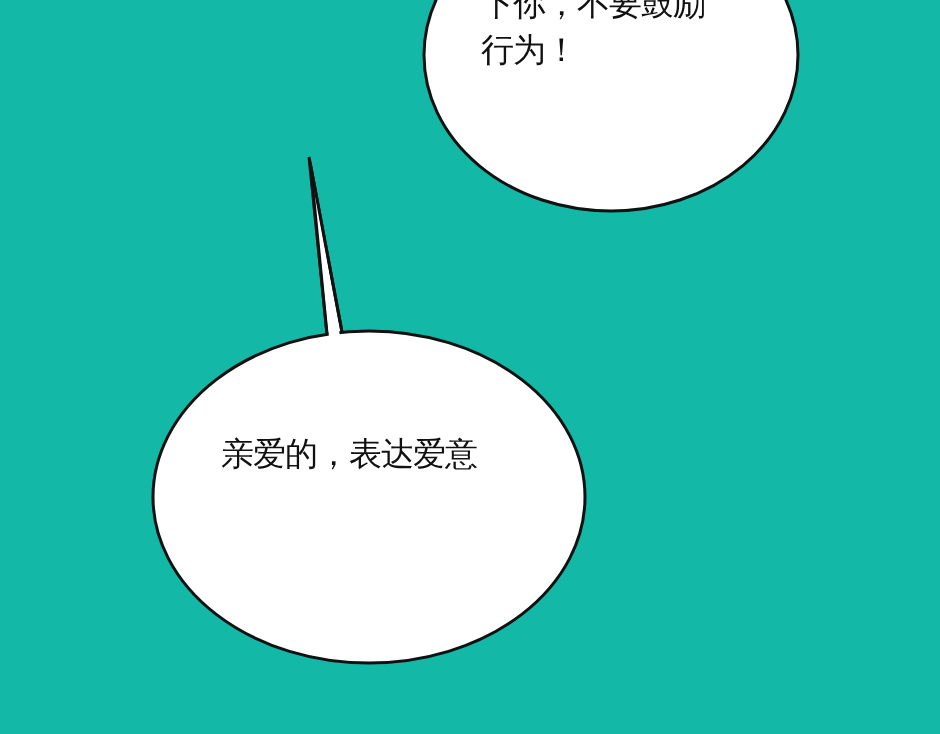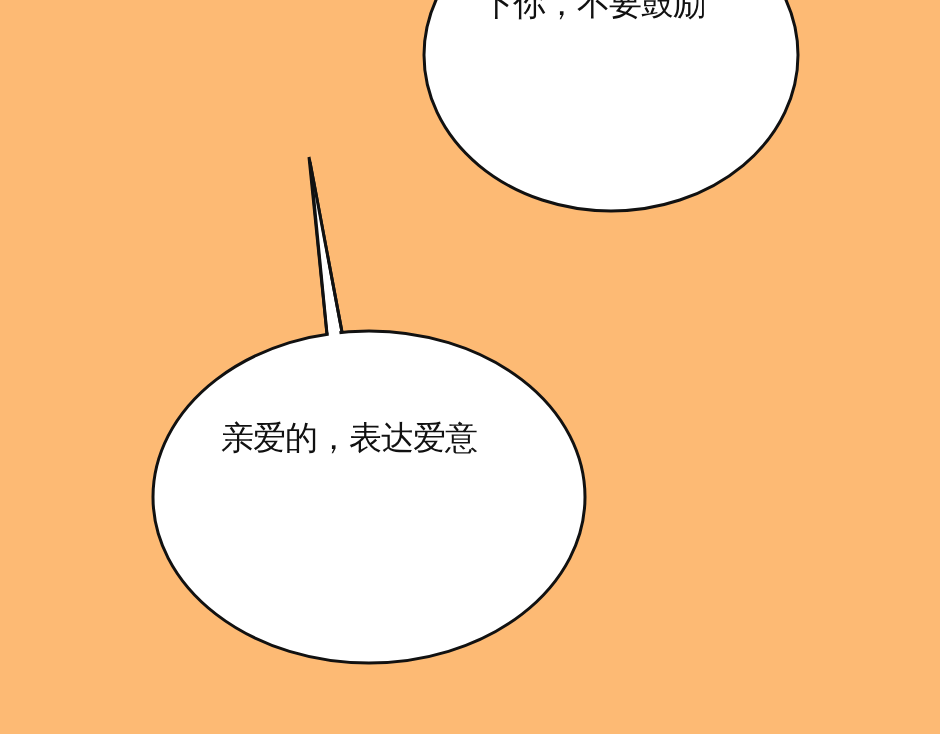--- a/index.html
+++ b/index.html
@@ -1,52 +1,53 @@
 <!DOCTYPE html>
 <html><head>
 <meta charset="utf-8">
 <style>
   html, body { margin: 0; padding: 0; background: #ffffff; }
   .panel {
     position: relative;
     width: 940px;
     height: 734px;
     overflow: hidden;
-    background: #fdba74;
+    background: #14b8a6;
   }
   svg.bubbles { position: absolute; left: 0; top: 0; }
   .bubble-text {
     position: absolute;
     font-family: "DejaVu Sans", "Liberation Sans", sans-serif;
     color: #111111;
     font-size: 33px;
     line-height: 46px;
     white-space: nowrap;
     letter-spacing: -1px;
   }
   .top-text { left: 481px; top: -19px; }
-  .bottom-text { left: 221px; top: 415px; }
+  .bottom-text { left: 221px; top: 431px; }
   .line { display: block; }
 </style>
 </head>
 <body>
 
 <div class="panel">
   <svg class="bubbles" width="940" height="734" viewBox="0 0 940 734">
 
     <ellipse cx="611" cy="55" rx="187" ry="156" fill="#ffffff" stroke="#111111" stroke-width="3"></ellipse>
 
     <path d="M327,334 L309,157 L342,332" fill="#ffffff" stroke="#111111" stroke-width="3" stroke-linejoin="miter"></path>
     <ellipse cx="369" cy="497" rx="216" ry="166" fill="#ffffff" stroke="#111111" stroke-width="3"></ellipse>
 
     <path d="M329,337 L312,175 L340,336 Z" fill="#ffffff" stroke="none"></path>
     <path d="M327,334 L311,170" stroke="#111111" stroke-width="3" fill="none"></path>
     <path d="M342,332 L310,162" stroke="#111111" stroke-width="3" fill="none"></path>
   </svg>
 
   <div class="bubble-text top-text">
     <span class="line">下你，不要鼓励</span>
+    <span class="line">行为！</span>
   </div>
 
   <div class="bubble-text bottom-text">
     <span class="line">亲爱的，表达爱意</span>
   </div>
 </div>
 
 </body></html>

